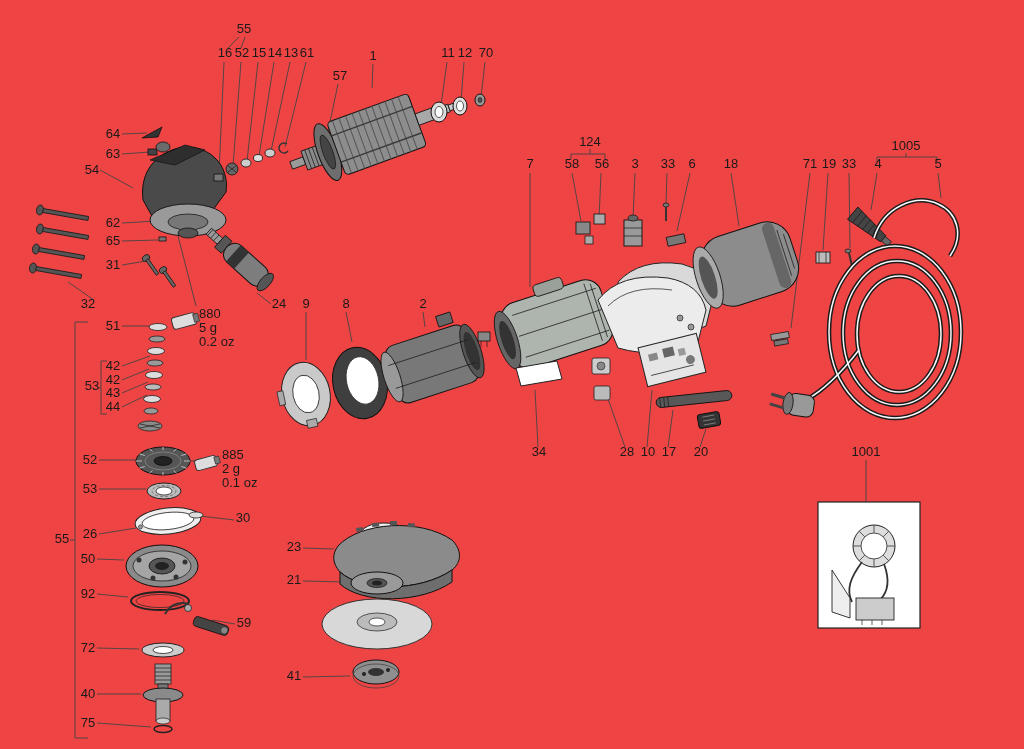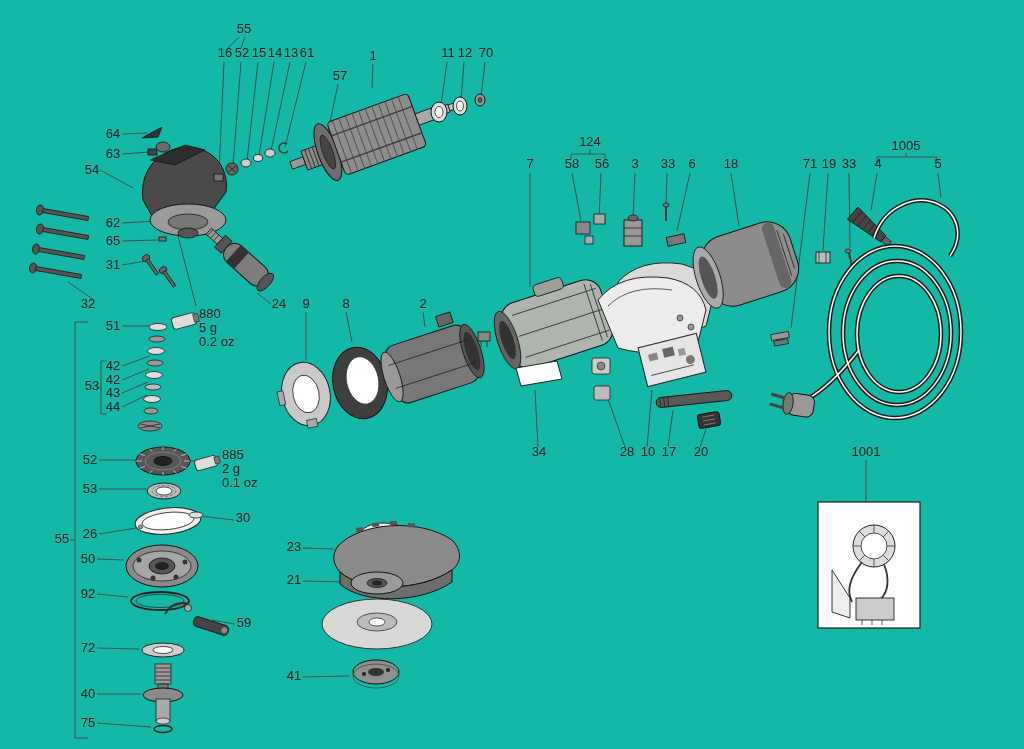--- a/index.html
+++ b/index.html
@@ -1,16 +1,16 @@
 <!DOCTYPE html>
 <html><head>
 <meta charset="utf-8">
 <style>
   html,body{margin:0;padding:0;background:#fff;}
-  .page{width:1024px;height:749px;position:relative;background:#14b8a6;overflow:hidden;}
+  .page{width:1024px;height:749px;position:relative;background:#ef4444;overflow:hidden;}
   .plabel{font:13px "Liberation Sans", sans-serif;fill:#1a1a1a;}
   .ld{stroke:#444;stroke-width:.9;fill:none;}
   .thin{stroke:#1a1a1a;stroke-width:.7;fill:none;}
 </style>
 </head>
 <body>
 
 <div class="page">
 <svg width="1024" height="749" viewBox="0 0 1024 749">
 

